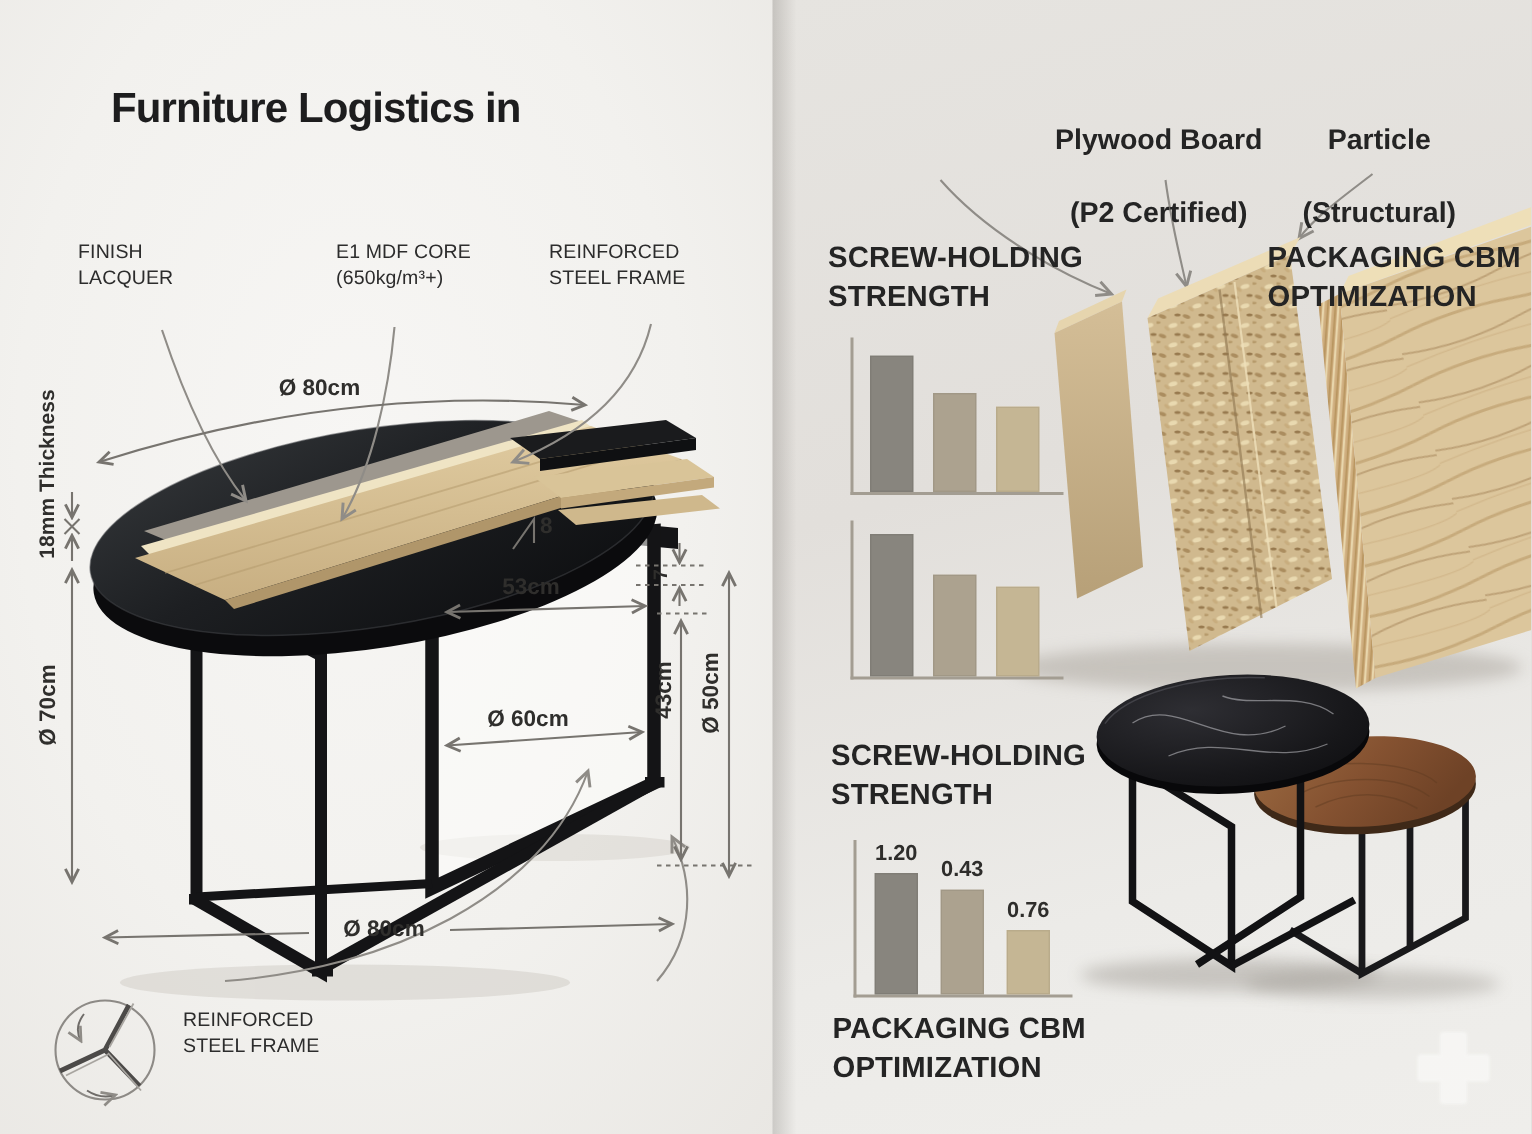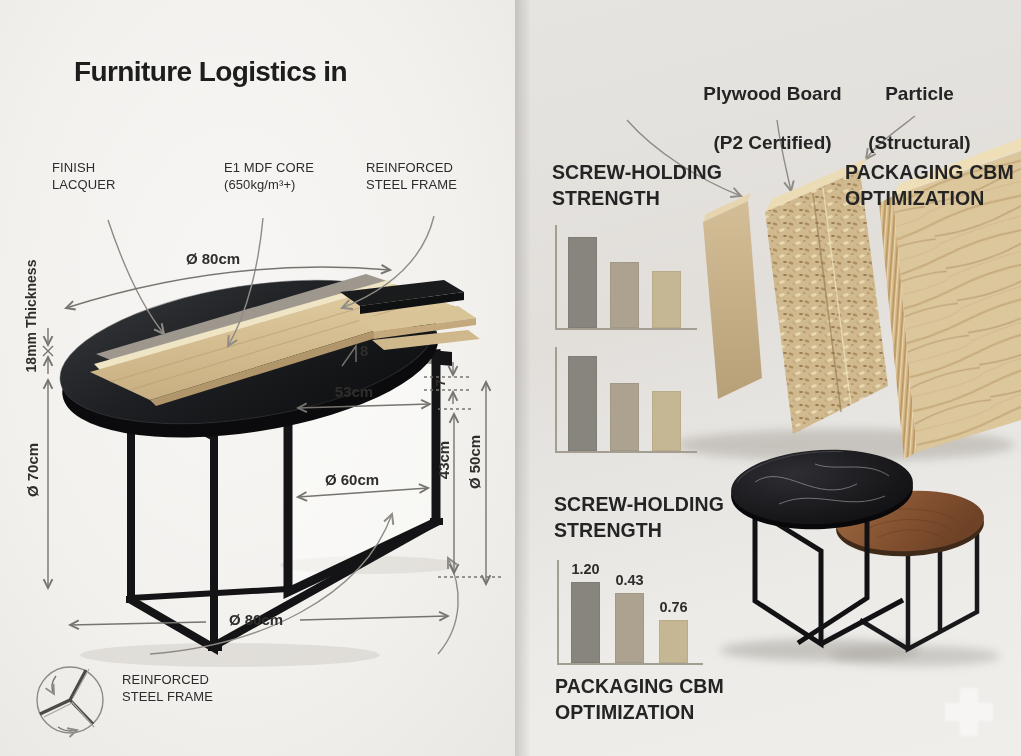--- a/index.html
+++ b/index.html
@@ -47,21 +47,21 @@
   .dim{
     position:absolute;font-size:15px;font-weight:600;color:#2f2e2c;
     white-space:nowrap;
   }
   .dim.ctr{text-align:center;}
   .rot{transform:translate(-50%,-50%) rotate(-90deg);transform-origin:center;}
   
   .chart{
     position:absolute;box-sizing:border-box;
     border-left:2px solid #a39d92;border-bottom:2px solid #a39d92;
-    display:flex;align-items:flex-end;gap:13px;padding-left:11px;
+    display:flex;align-items:flex-end;gap:13px;padding-left:11px;margin-left:12px;
   }
   .bar{width:29px;position:relative;box-shadow:inset 0 0 0 1px rgba(0,0,0,.06);}
   .bar .val{
     position:absolute;top:-21px;left:50%;transform:translateX(-50%);
     font-size:14.5px;font-weight:600;color:#2e2d2b;white-space:nowrap;
   }
   
   .wm{position:absolute;left:941px;top:684px;width:56px;height:56px;opacity:.55;filter:blur(1px);}
   .wm::before,.wm::after{content:"";position:absolute;background:#fdfdfc;border-radius:2px;}
   .wm::before{left:19px;top:4px;width:18px;height:48px;}

